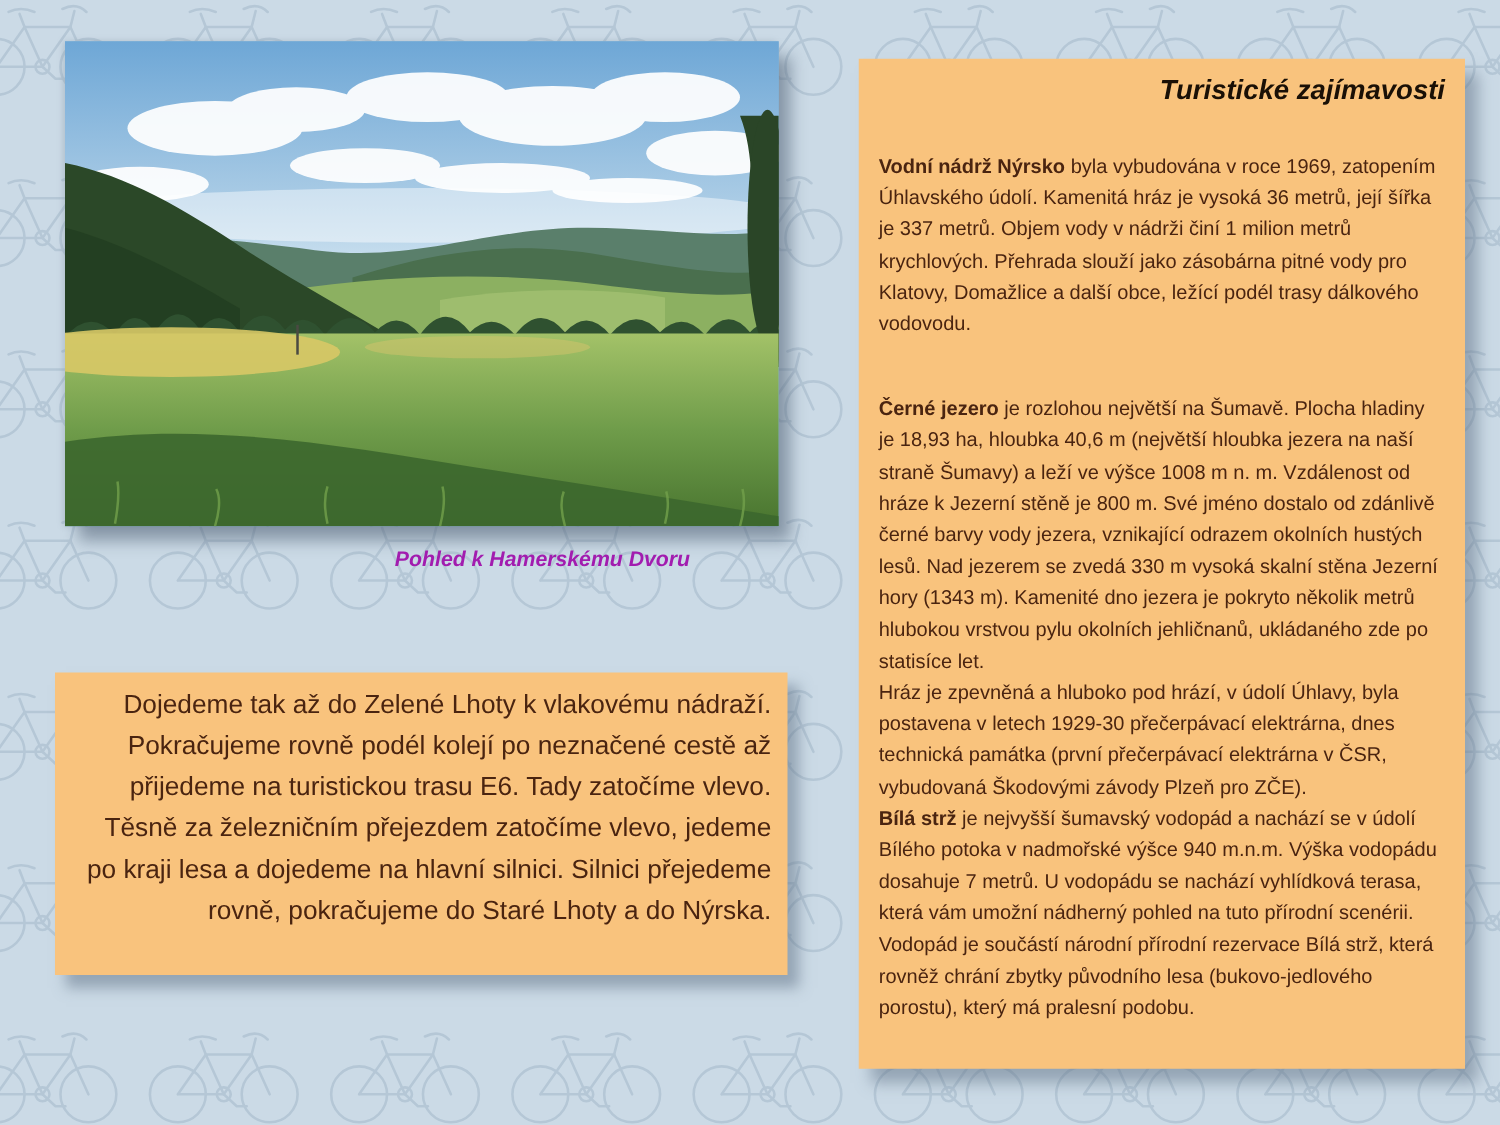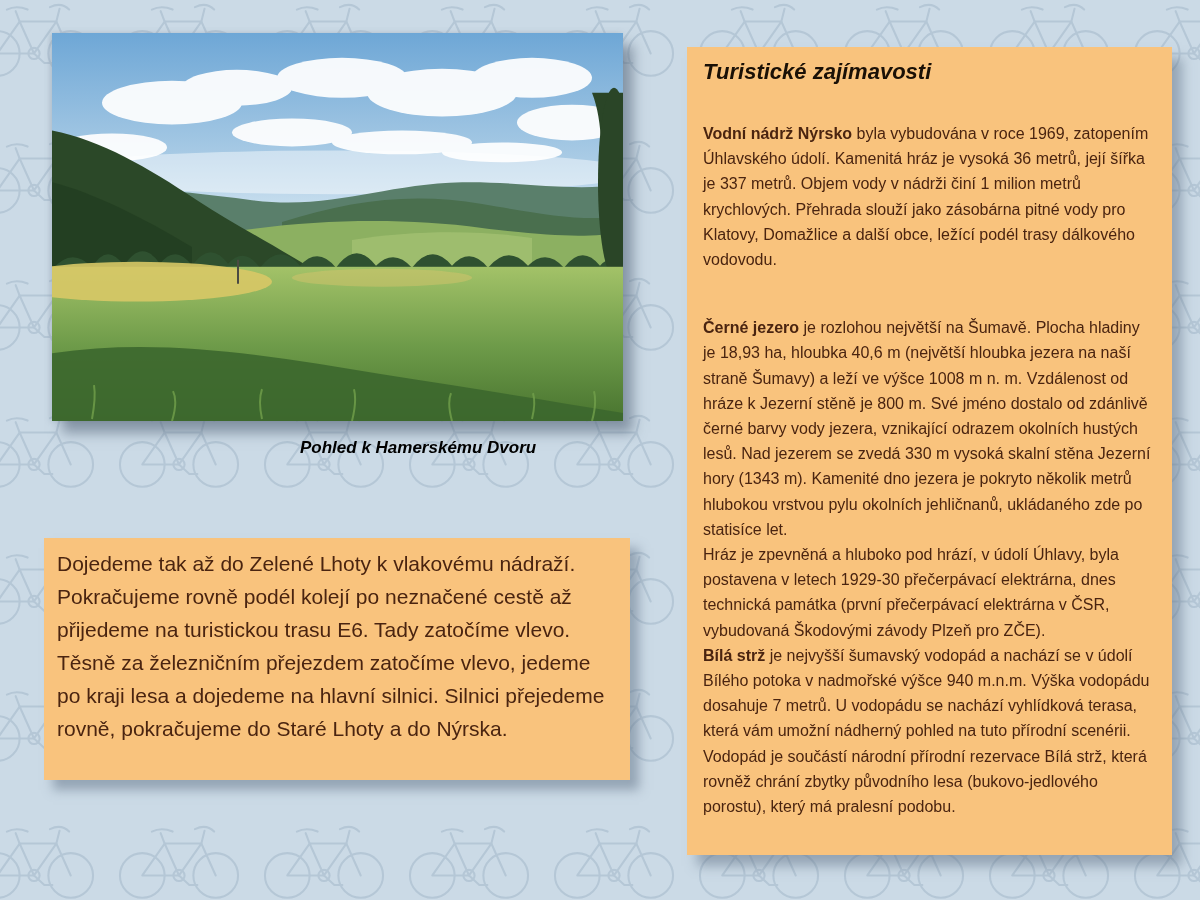--- a/index.html
+++ b/index.html
@@ -31,60 +31,63 @@
     position:absolute;
     left:52px;top:33px;
     width:571px;height:388px;
     z-index:2;
     box-shadow:10px 12px 12px rgba(78,94,115,.55), -2px 0 5px rgba(130,145,160,.35);
     background:#7fb2d8;
   }
   .photo svg{display:block;width:100%;height:100%;}
   .caption{
     position:absolute;
-    left:300px;top:438px;
+    left:284px;top:438px;
     width:300px;
     z-index:2;
+    text-align:center;
     font-size:17px;
     font-weight:bold;
     font-style:italic;
-    color:#000000;
+    color:#a21caf;
   }
   
   .route-box{
     position:absolute;
     left:44px;top:538px;
     width:586px;height:242px;
     z-index:2;
     background:#f9c37d;
     box-shadow:9px 10px 10px rgba(96,114,134,.5);
     box-sizing:border-box;
     padding:9px 13px;
     font-size:21px;
     line-height:33px;
     color:#4a2410;
+    text-align:right;
   }
   
   .info-panel{
     position:absolute;
     left:687px;top:47px;
     width:485px;height:808px;
     z-index:2;
     background:#f9c37d;
     box-shadow:10px 11px 11px rgba(96,114,134,.5);
     box-sizing:border-box;
     padding:12px 16px;
     color:#4a2410;
   }
   .info-panel h1{
     margin:0 0 36px 0;
     font-size:22px;
     font-style:italic;
     font-weight:bold;
     color:#1a1006;
+    text-align:right;
   }
   .panel-paragraph{
     font-size:16px;
     line-height:25.2px;
     white-space:pre-wrap;
   }
   .panel-paragraph + .panel-paragraph{margin-top:43px;}
   .panel-paragraph .b{font-weight:bold;}
   .hidden-defs{position:absolute;width:0;height:0;overflow:hidden;}
 </style>

